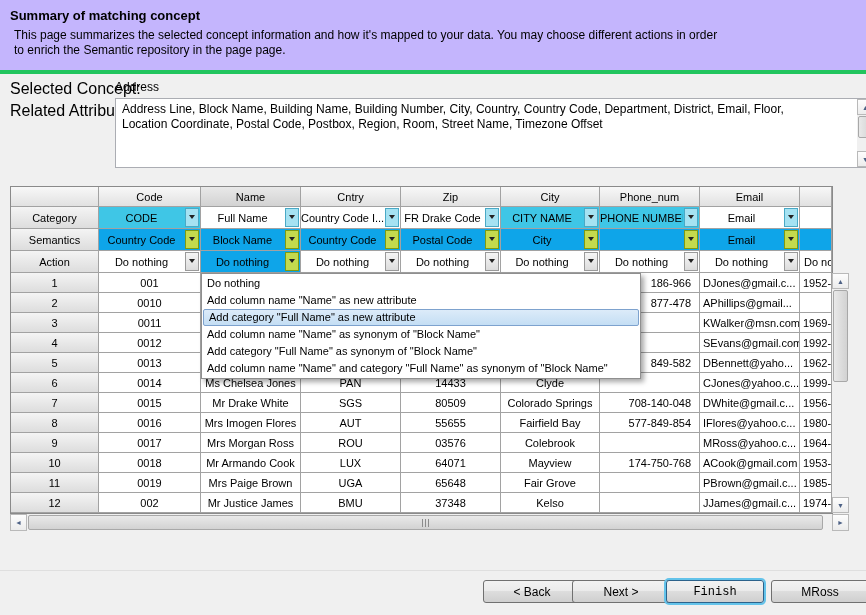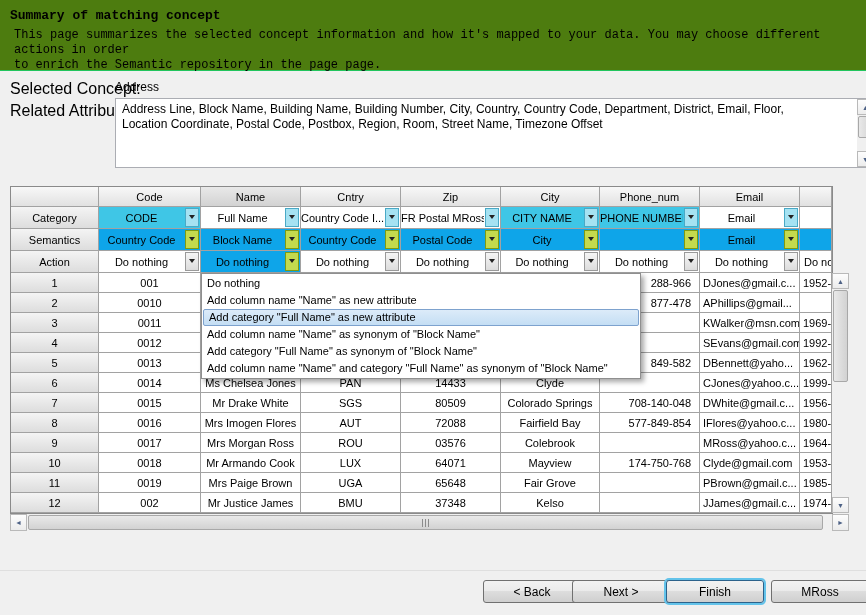--- a/index.html
+++ b/index.html
@@ -1,20 +1,20 @@
 <!DOCTYPE html>
 <html><head>
 <meta charset="utf-8">
 <style>
   html,body{margin:0;padding:0;}
   body{width:866px;height:615px;font-family:"Liberation Sans",sans-serif;background:#f0f0f0;color:#000;}
   .dialog{position:relative;width:866px;height:615px;background:#f0f0f0;overflow:hidden;}
 
   
-  .header-band{position:absolute;top:0;left:0;width:866px;height:70px;background:#4d7c0f;border-bottom:1px solid #22c55e;font-family:Liberation Mono, monospace;}
+  .header-band{position:absolute;top:0;left:0;width:866px;height:70px;background:#c4b5fd;border-bottom:4px solid #22c55e;}
   .title{position:absolute;top:8px;left:10px;font-size:13px;font-weight:bold;}
   .desc{position:absolute;top:28px;left:14px;font-size:12px;line-height:15px;}
 
   .field-label{font-size:16px;}
   .lbl-selected{position:absolute;top:80px;left:10px;}
   .val-selected{position:absolute;top:80px;left:115px;font-size:12px;}
   .lbl-related{position:absolute;top:102px;left:10px;}
 
   
   .related-box{position:absolute;top:98px;left:115px;width:760px;height:70px;background:#fff;border:1px solid #abadb3;box-sizing:border-box;}
@@ -56,21 +56,21 @@
   .th-scroll{position:absolute;left:10px;top:514px;width:839px;height:17px;background:#f0f0f0;}
 
   
   .menu{position:absolute;top:273px;left:201px;width:438px;background:#fff;border:1px solid #8f8f8f;box-shadow:3px 3px 5px rgba(0,0,0,.35);z-index:50;padding:1px 0;}
   .mi{height:17px;line-height:17px;font-size:11px;padding-left:5px;overflow:hidden;white-space:nowrap;}
   .mi.sel{background:linear-gradient(#dcebf9,#c4def4);border:1px solid #7da2ce;border-radius:2px;height:15px;line-height:15px;margin:0 1px;}
 
   
   .divider{position:absolute;top:570px;left:0;width:866px;border-top:1px solid #dfdfdf;}
   .btn{position:absolute;top:580px;width:98px;height:23px;box-sizing:border-box;border:1px solid #707070;border-radius:3px;background:linear-gradient(#f2f2f2 0%,#ebebeb 45%,#dddddd 50%,#cfcfcf 100%);font-size:12px;text-align:center;line-height:20px;}
-  .btn.default{border-color:#2c628b;box-shadow:0 0 0 2px #63c3ea;}
+  .btn.default{border-color:#2c628b;box-shadow:0 0 0 2px #63c3ea;font-family:Liberation Mono, monospace;}
 </style>
 </head>
 <body>
 
 <div class="dialog">
 
   <div class="header-band">
     <div class="title">Summary of matching concept</div>
     <div class="desc">
       <div>This page summarizes the selected concept information and how it's mapped to your data. You may choose different actions in order</div>
@@ -119,21 +119,21 @@
           <i class="tri"></i>
         </span>
       </div>
     <div class="cell dd cat">
         <span class="lbl">Country Code I...</span>
         <span class="ab">
           <i class="tri"></i>
         </span>
       </div>
     <div class="cell dd cat">
-        <span class="lbl">FR Postal MRoss</span>
+        <span class="lbl">FR Drake Code</span>
         <span class="ab">
           <i class="tri"></i>
         </span>
       </div>
     <div class="cell dd cat bg-cyan">
         <span class="lbl">CITY NAME</span>
         <span class="ab">
           <i class="tri"></i>
         </span>
       </div>
@@ -247,21 +247,21 @@
         <span class="lbl cut">Do nothing</span>
       </div>
 
     <div class="trow">
       <div class="cell rh">1</div>
       <div class="cell d">001</div>
       <div class="cell d"></div>
       <div class="cell d"></div>
       <div class="cell d"></div>
       <div class="cell d"></div>
-      <div class="cell d right">288-966</div>
+      <div class="cell d right">186-966</div>
       <div class="cell d left">DJones@gmail.c...</div>
       <div class="cell d left">1952-1</div>
     </div>
 
     <div class="trow">
       <div class="cell rh">2</div>
       <div class="cell d">0010</div>
       <div class="cell d"></div>
       <div class="cell d"></div>
       <div class="cell d"></div>
@@ -329,21 +329,21 @@
       <div class="cell d right">708-140-048</div>
       <div class="cell d left">DWhite@gmail.c...</div>
       <div class="cell d left">1956-0</div>
     </div>
 
     <div class="trow">
       <div class="cell rh">8</div>
       <div class="cell d">0016</div>
       <div class="cell d">Mrs Imogen Flores</div>
       <div class="cell d">AUT</div>
-      <div class="cell d">72088</div>
+      <div class="cell d">55655</div>
       <div class="cell d">Fairfield Bay</div>
       <div class="cell d right">577-849-854</div>
       <div class="cell d left">IFlores@yahoo.c...</div>
       <div class="cell d left">1980-0</div>
     </div>
 
     <div class="trow">
       <div class="cell rh">9</div>
       <div class="cell d">0017</div>
       <div class="cell d">Mrs Morgan Ross</div>
@@ -356,21 +356,21 @@
     </div>
 
     <div class="trow">
       <div class="cell rh">10</div>
       <div class="cell d">0018</div>
       <div class="cell d">Mr Armando Cook</div>
       <div class="cell d">LUX</div>
       <div class="cell d">64071</div>
       <div class="cell d">Mayview</div>
       <div class="cell d right">174-750-768</div>
-      <div class="cell d left">Clyde@gmail.com</div>
+      <div class="cell d left">ACook@gmail.com</div>
       <div class="cell d left">1953-1</div>
     </div>
 
     <div class="trow">
       <div class="cell rh">11</div>
       <div class="cell d">0019</div>
       <div class="cell d">Mrs Paige Brown</div>
       <div class="cell d">UGA</div>
       <div class="cell d">65648</div>
       <div class="cell d">Fair Grove</div>

